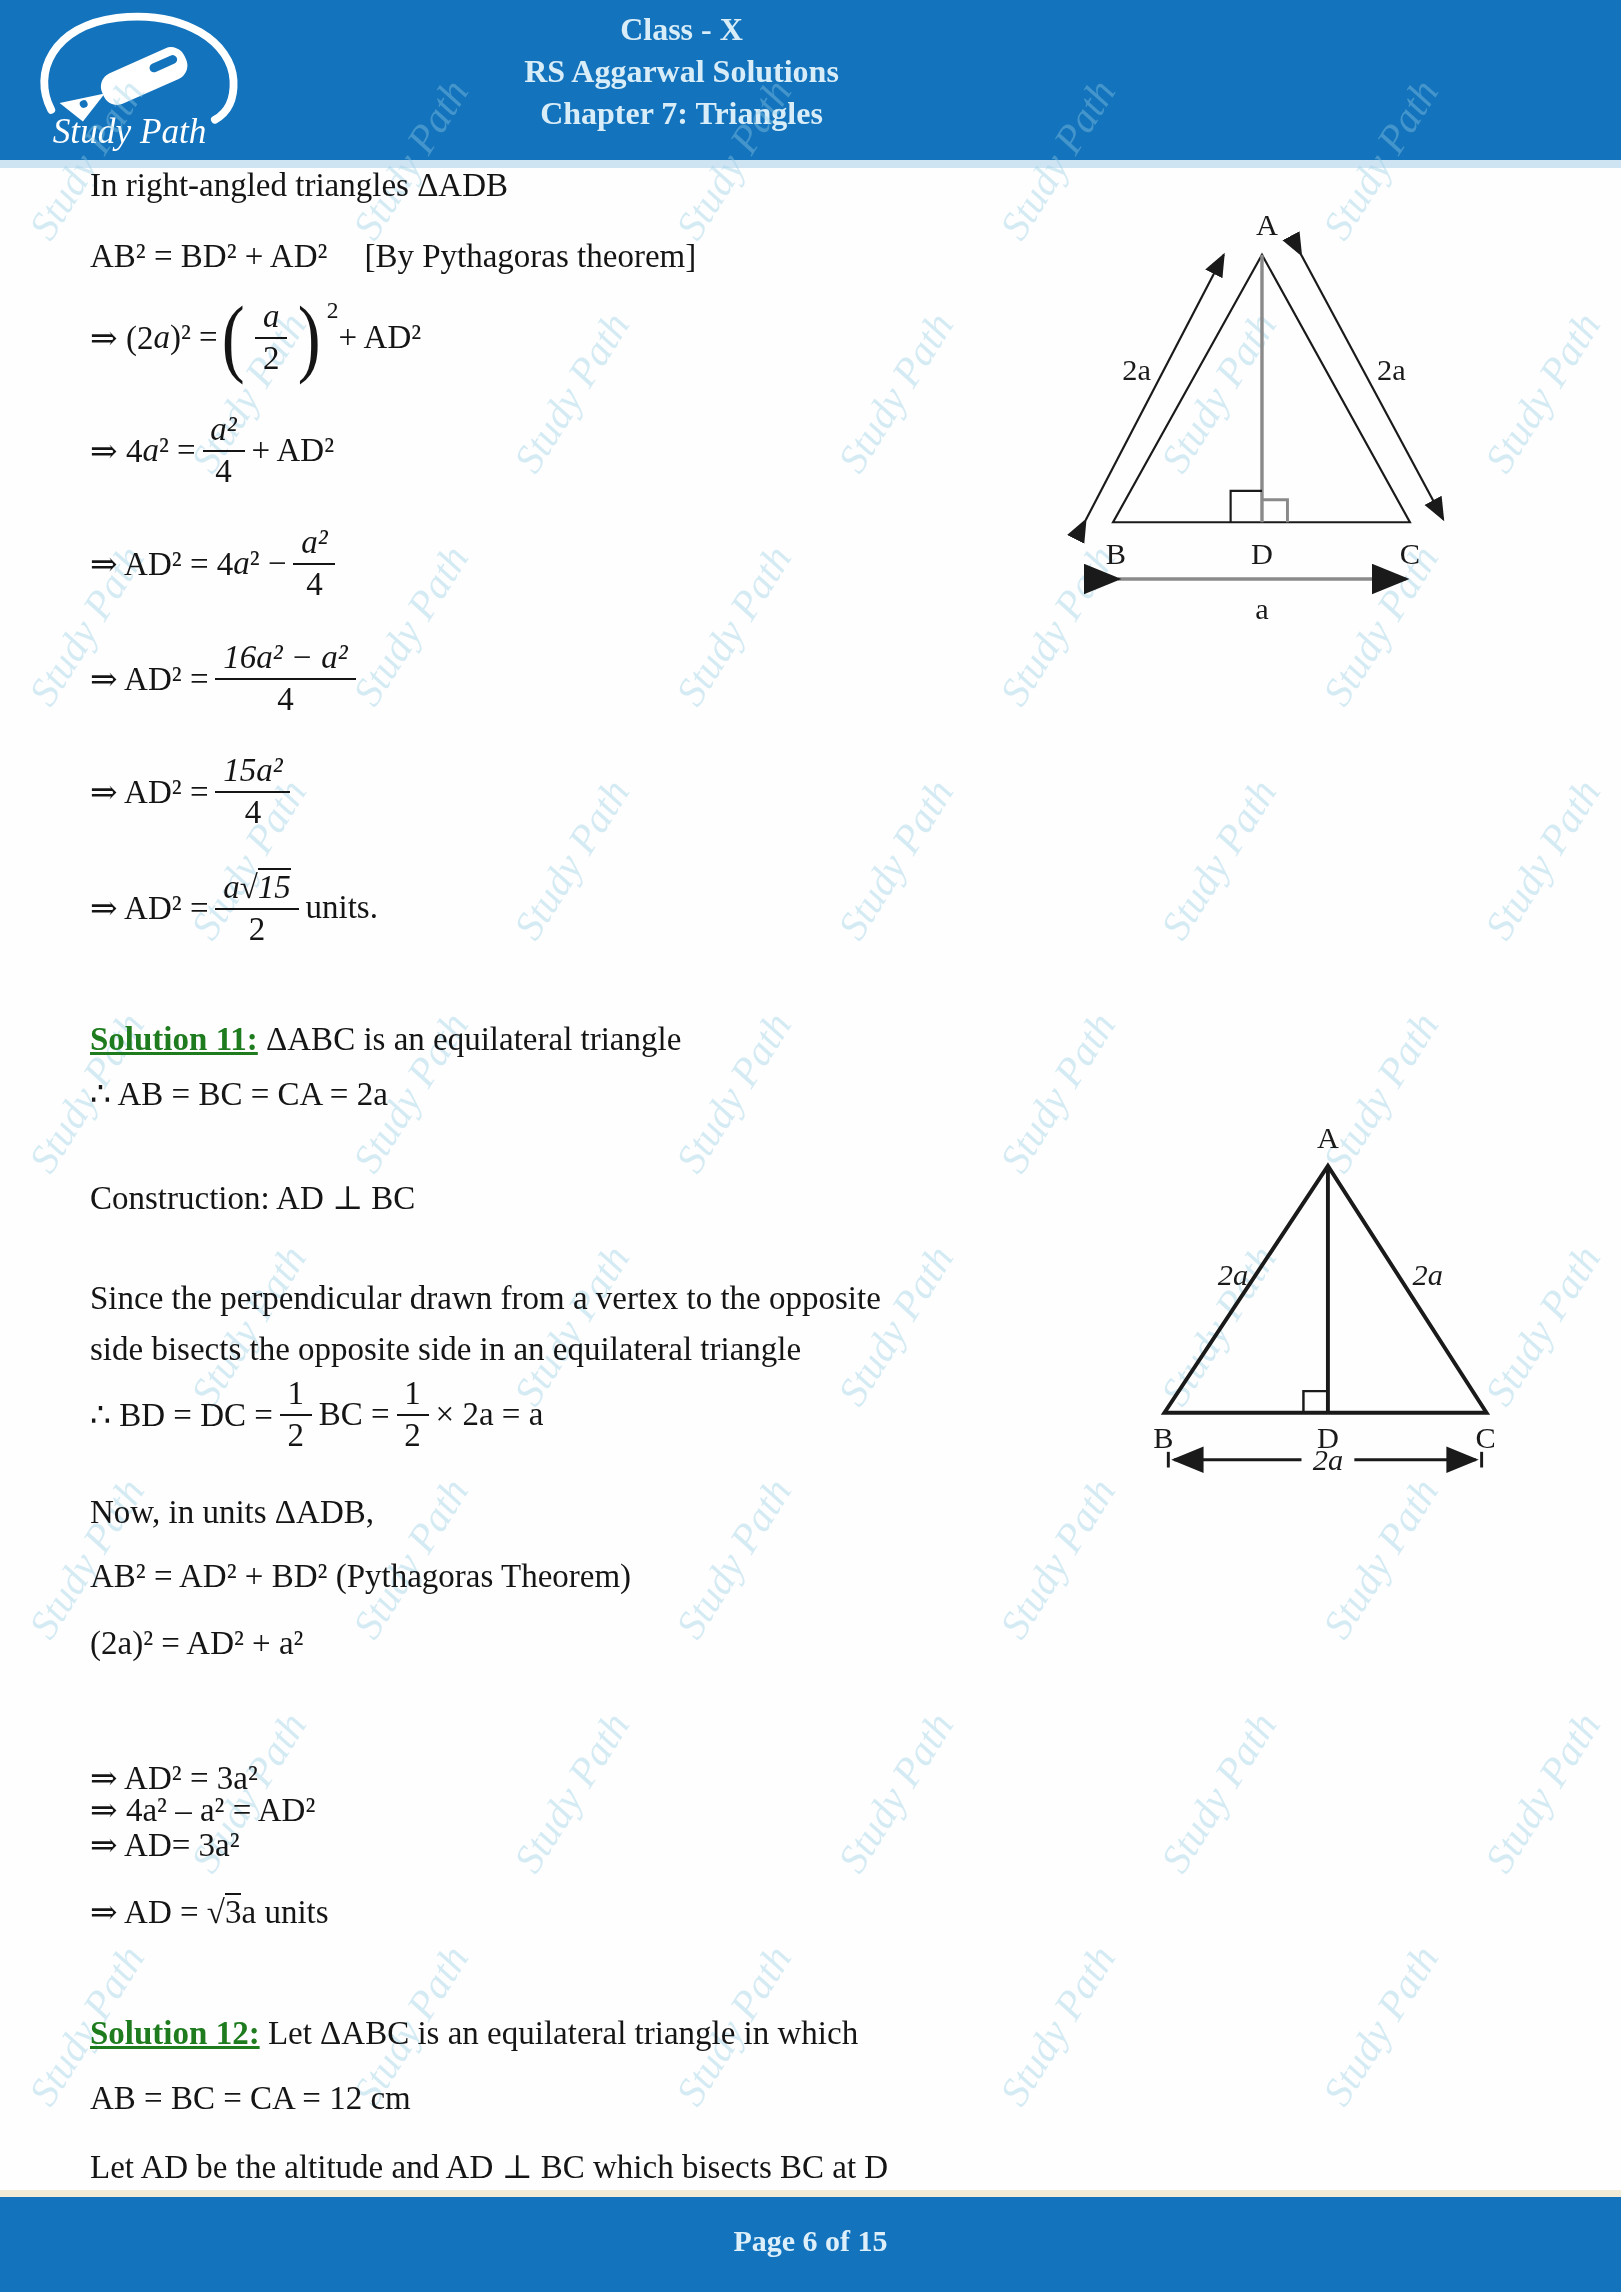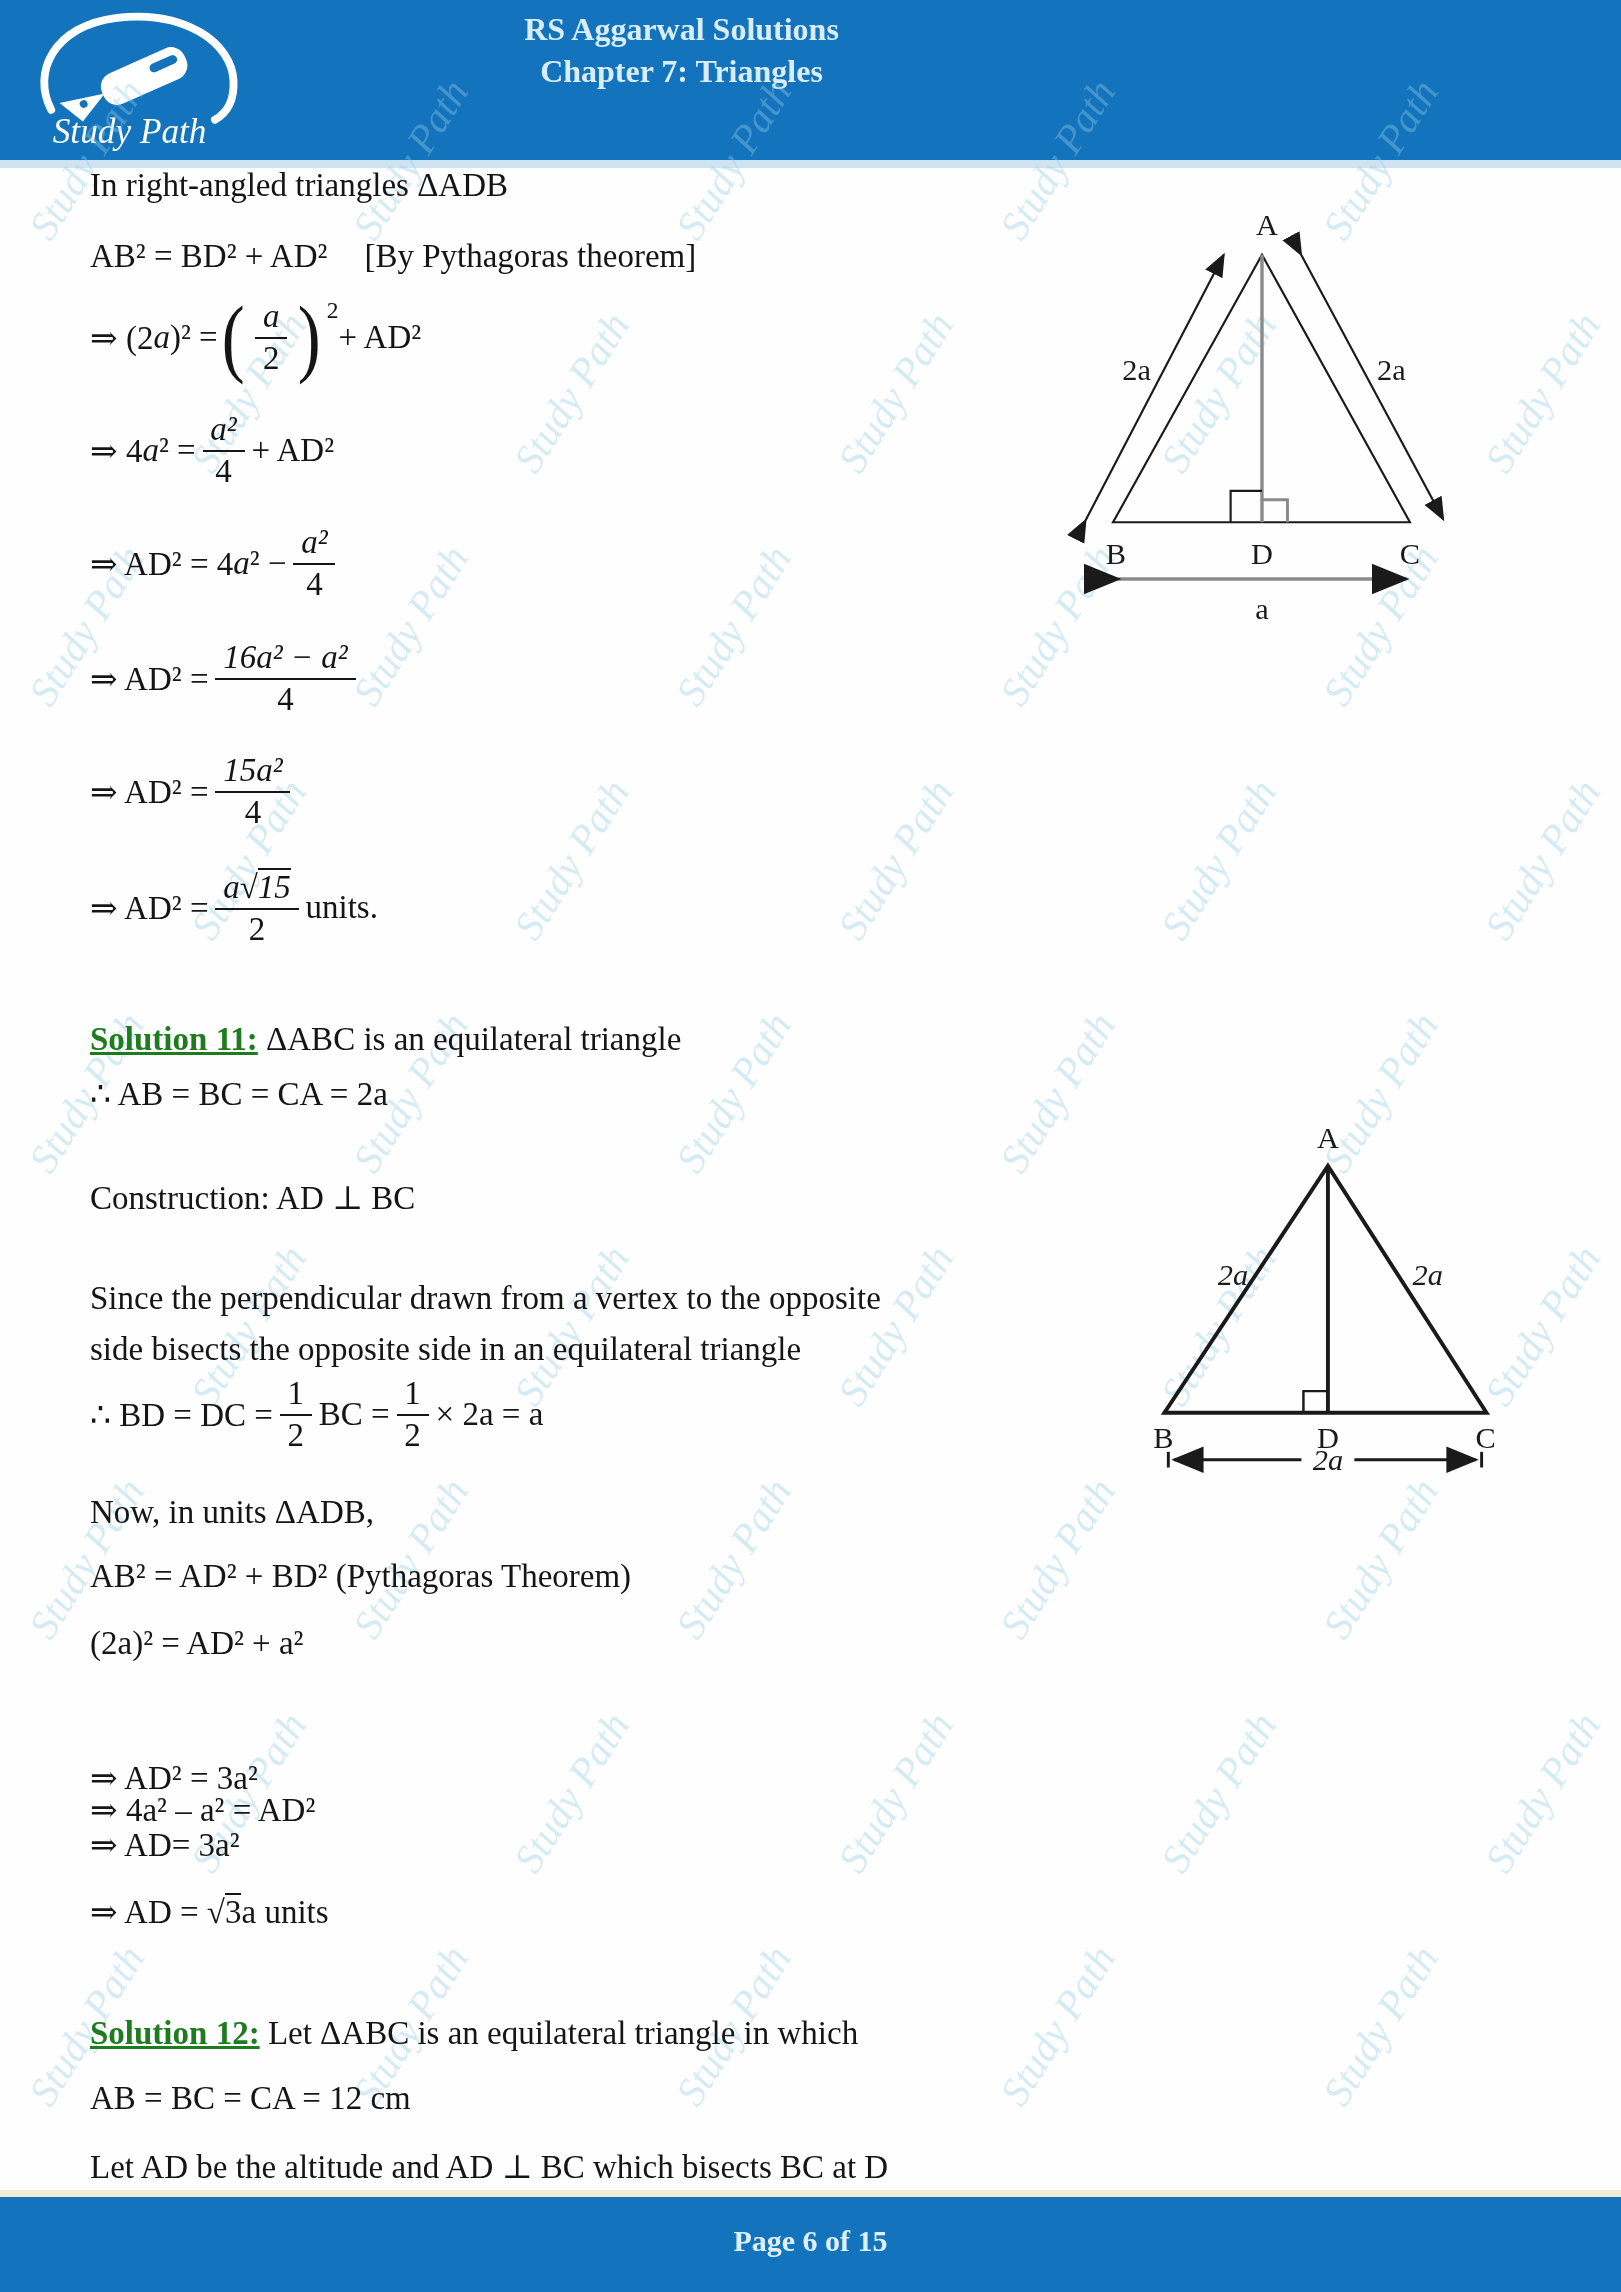--- a/index.html
+++ b/index.html
@@ -50,20 +50,21 @@
         <g transform="rotate(-24 125 78)">
           <rect x="88" y="60" width="92" height="34" rx="15" fill="#ffffff"></rect>
           <rect x="142" y="69" width="30" height="9" rx="4.5" fill="#1373BC"></rect>
           <path d="M90 77 L44 67 L58 94 Z" fill="#ffffff"></path>
           <circle cx="66" cy="78" r="4" fill="#1373BC"></circle>
         </g>
         <text x="118" y="142" text-anchor="middle" font-size="36" font-style="italic" fill="#ffffff" font-family="Liberation Serif, DejaVu Serif, serif">Study Path</text>
       </svg>
     </div>
     <div class="header-titles">
+      <div class="ht">Class - X</div>
       <div class="ht">RS Aggarwal Solutions</div>
       <div class="ht">Chapter 7: Triangles</div>
     </div>
   </div>
 
   <div id="wm-layer">
       <span class="wm" style="left: 39px; top: 211px;">Study Path</span>
       <span class="wm" style="left: 363px; top: 211px;">Study Path</span>
       <span class="wm" style="left: 686px; top: 211px;">Study Path</span>
       <span class="wm" style="left: 1010px; top: 211px;">Study Path</span>

